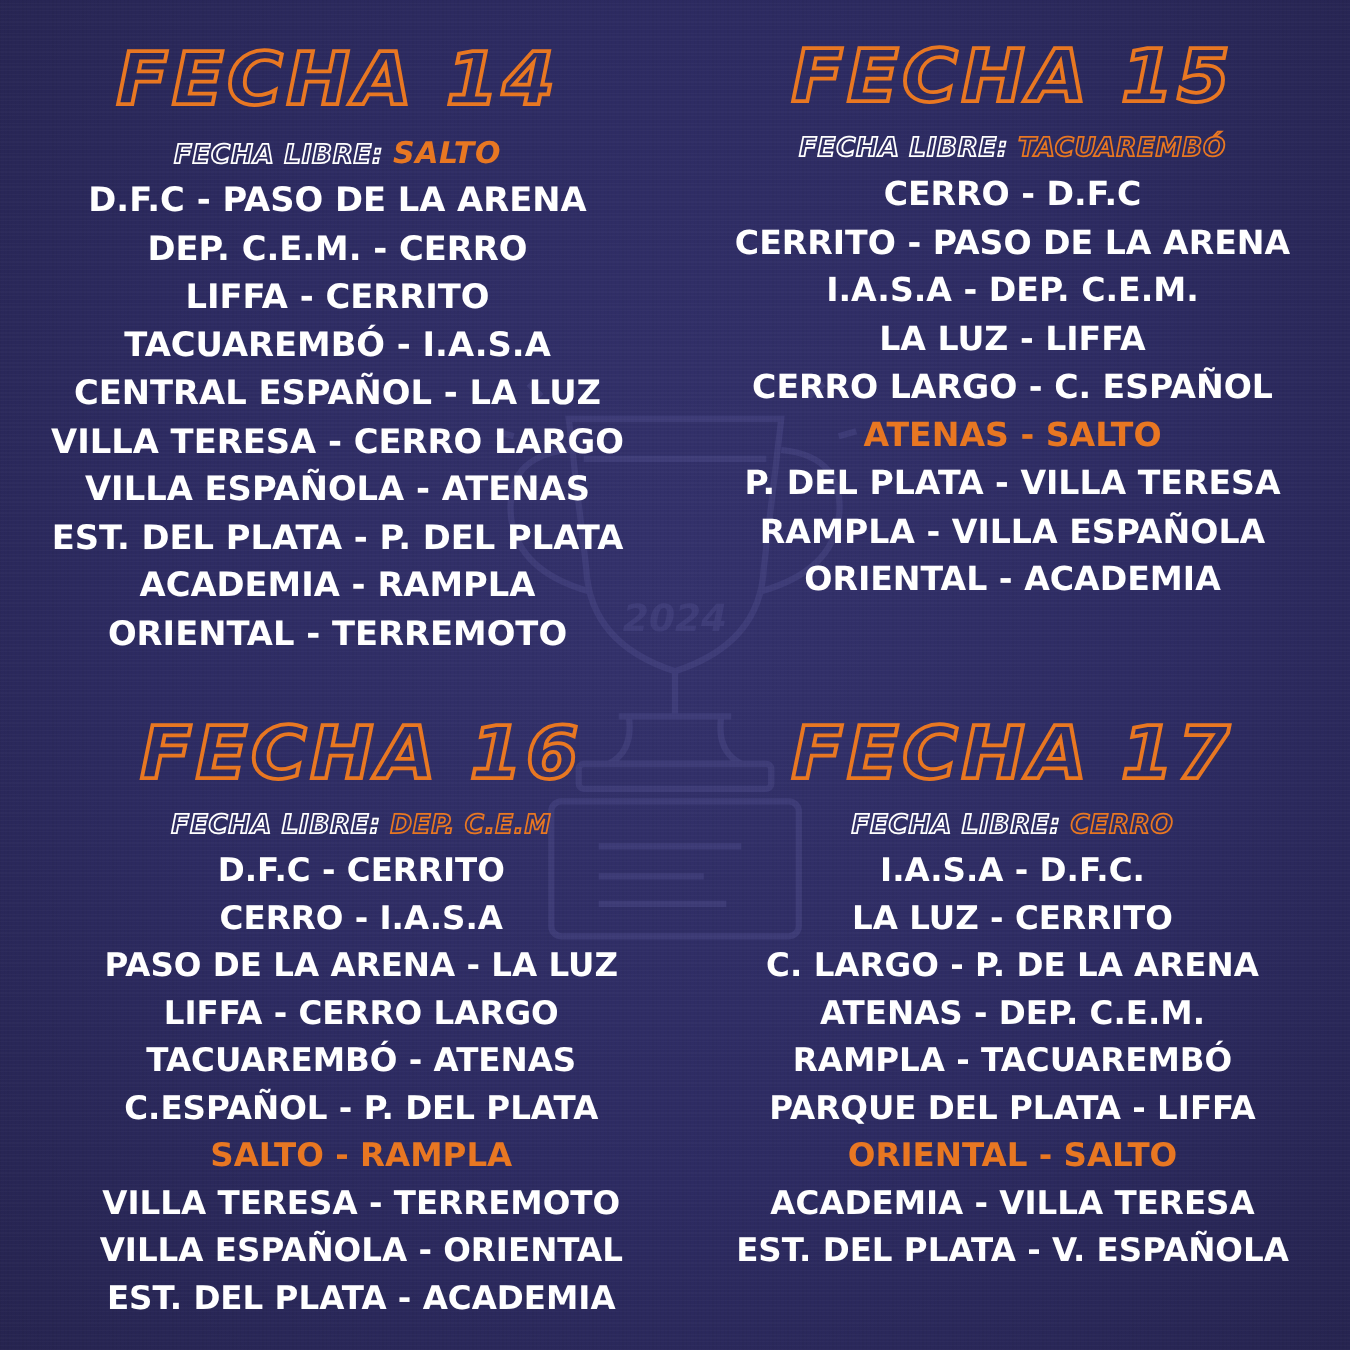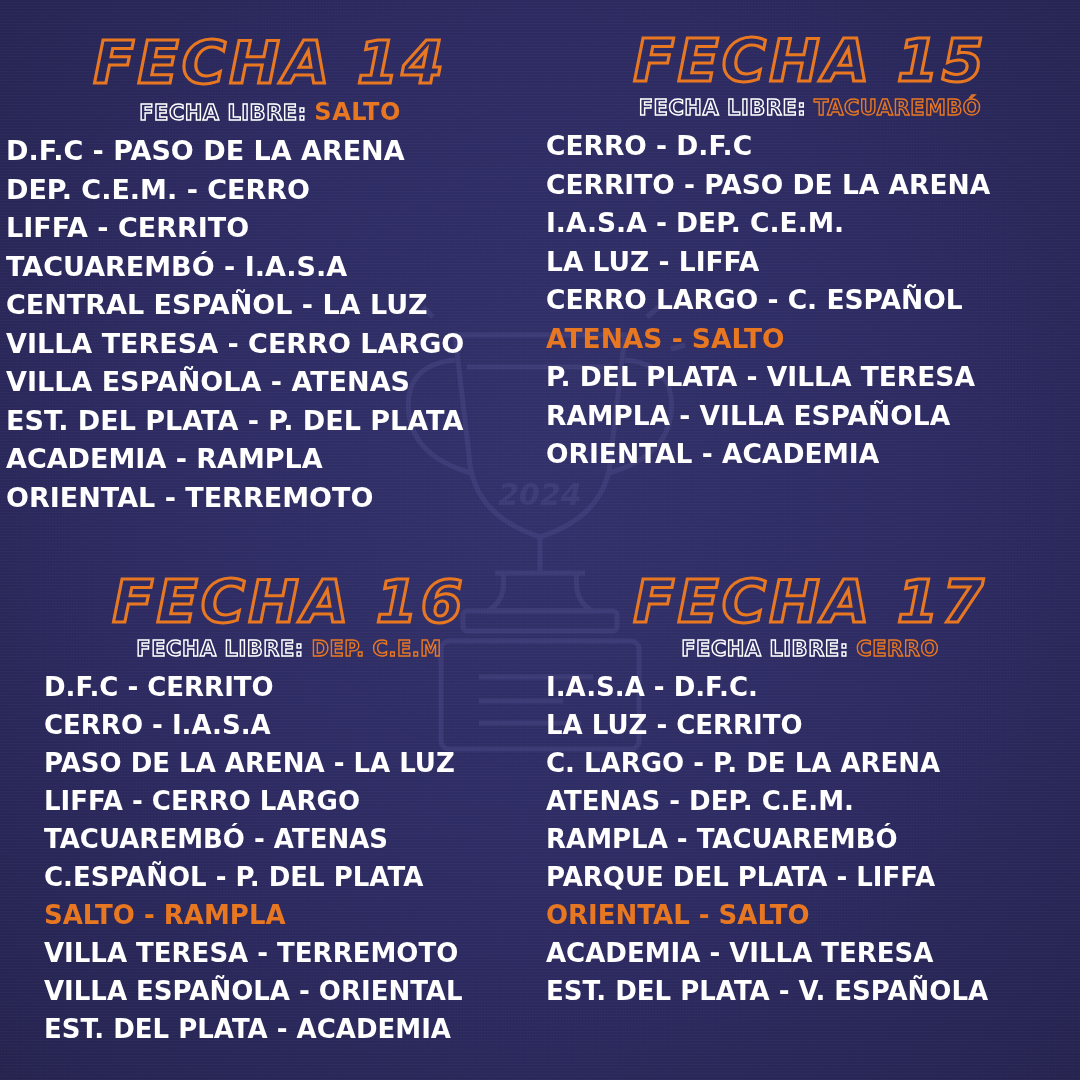--- a/index.html
+++ b/index.html
@@ -75,24 +75,25 @@
     line-height: 1;
     color: transparent;
     -webkit-text-stroke: 3px #e87722;
     text-transform: uppercase;
     margin: 0;
     transform: scaleX(1.04);
   }
   .libre-line {
     font-family: "DejaVu Sans", sans-serif;
     font-weight: bold;
+    font-style: italic;
     font-size: 21px;
     letter-spacing: 0.5px;
     line-height: 1;
-    margin-top: 8px;
+    margin-top: 18px;
     margin-bottom: 2px;
     text-transform: uppercase;
     white-space: nowrap;
   }
   .libre-label {
     color: transparent;
     -webkit-text-stroke: 1.4px #ffffff;
   }
   .libre-team {
     color: #e87722;
@@ -102,21 +103,21 @@
   .libre-team.outline {
     color: transparent;
     -webkit-text-stroke: 1.4px #e87722;
     font-size: 21px;
   }
   .matches {
     list-style: none;
     margin: 6px 0 0 0;
     padding: 0;
     width: 100%;
-    text-align: left;
+    text-align: center;
   }
   .matches li {
     font-family: "DejaVu Sans", sans-serif;
     font-weight: bold;
     font-size: 27px;
     line-height: 38.5px;
     color: #ffffff;
     white-space: nowrap;
     text-transform: uppercase;
     letter-spacing: 0px;

